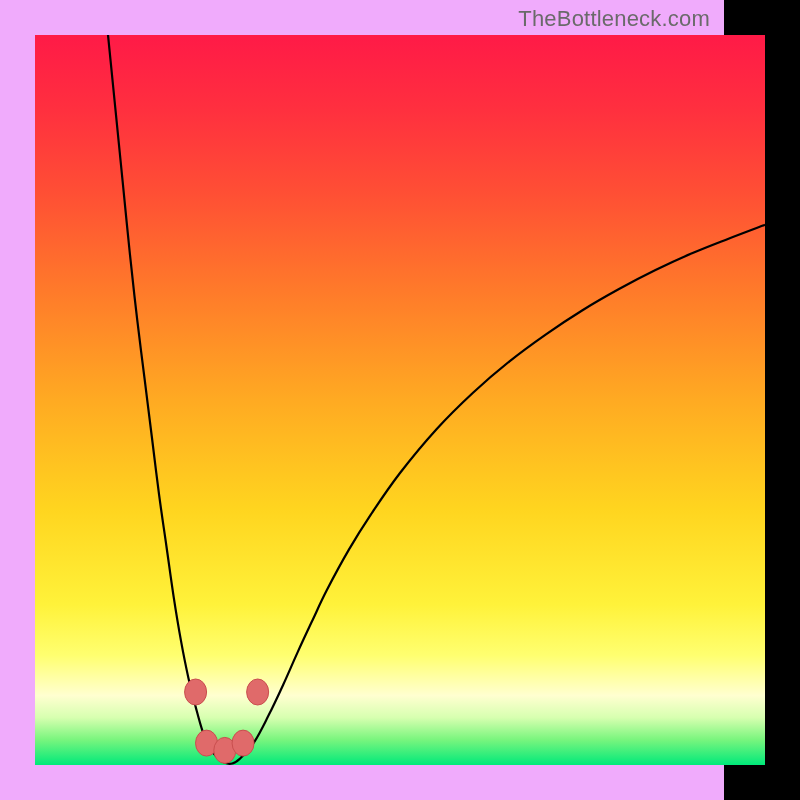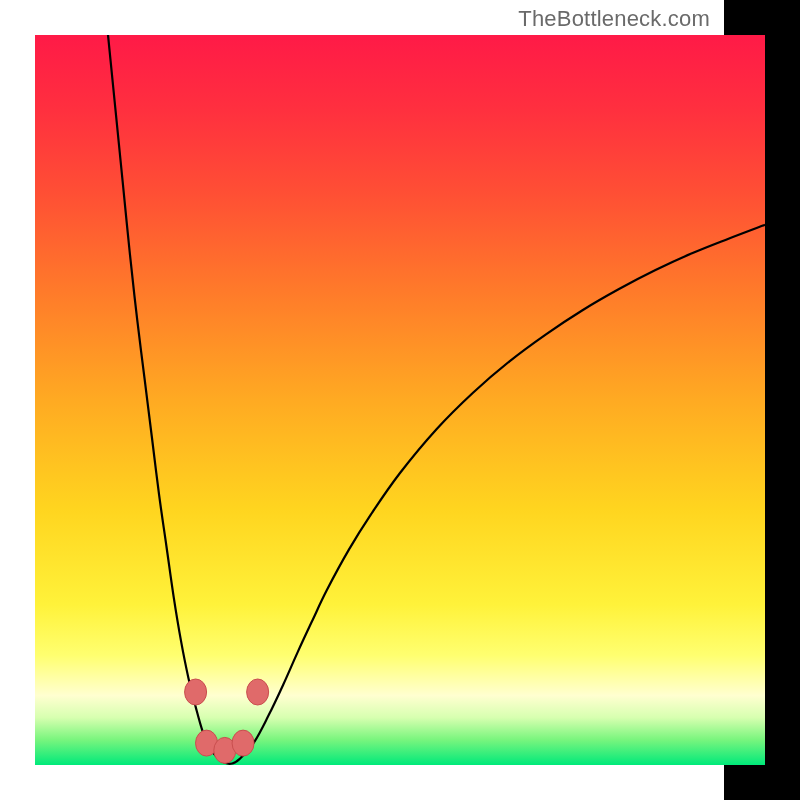--- a/index.html
+++ b/index.html
@@ -10,21 +10,21 @@
     overflow: hidden;
     background: #000;
     font-family: Arial, Helvetica, sans-serif;
   }
   .frame {
     position: absolute;
     left: 0;
     top: 0;
     width: 724px;
     height: 800px;
-    background: #ffffff;
+    background: #f0abfc;
   }
   .plot-area {
     position: absolute;
     left: 35px;
     top: 35px;
     width: 730px;
     height: 730px;
     overflow: hidden;
   }
   .gradient {

